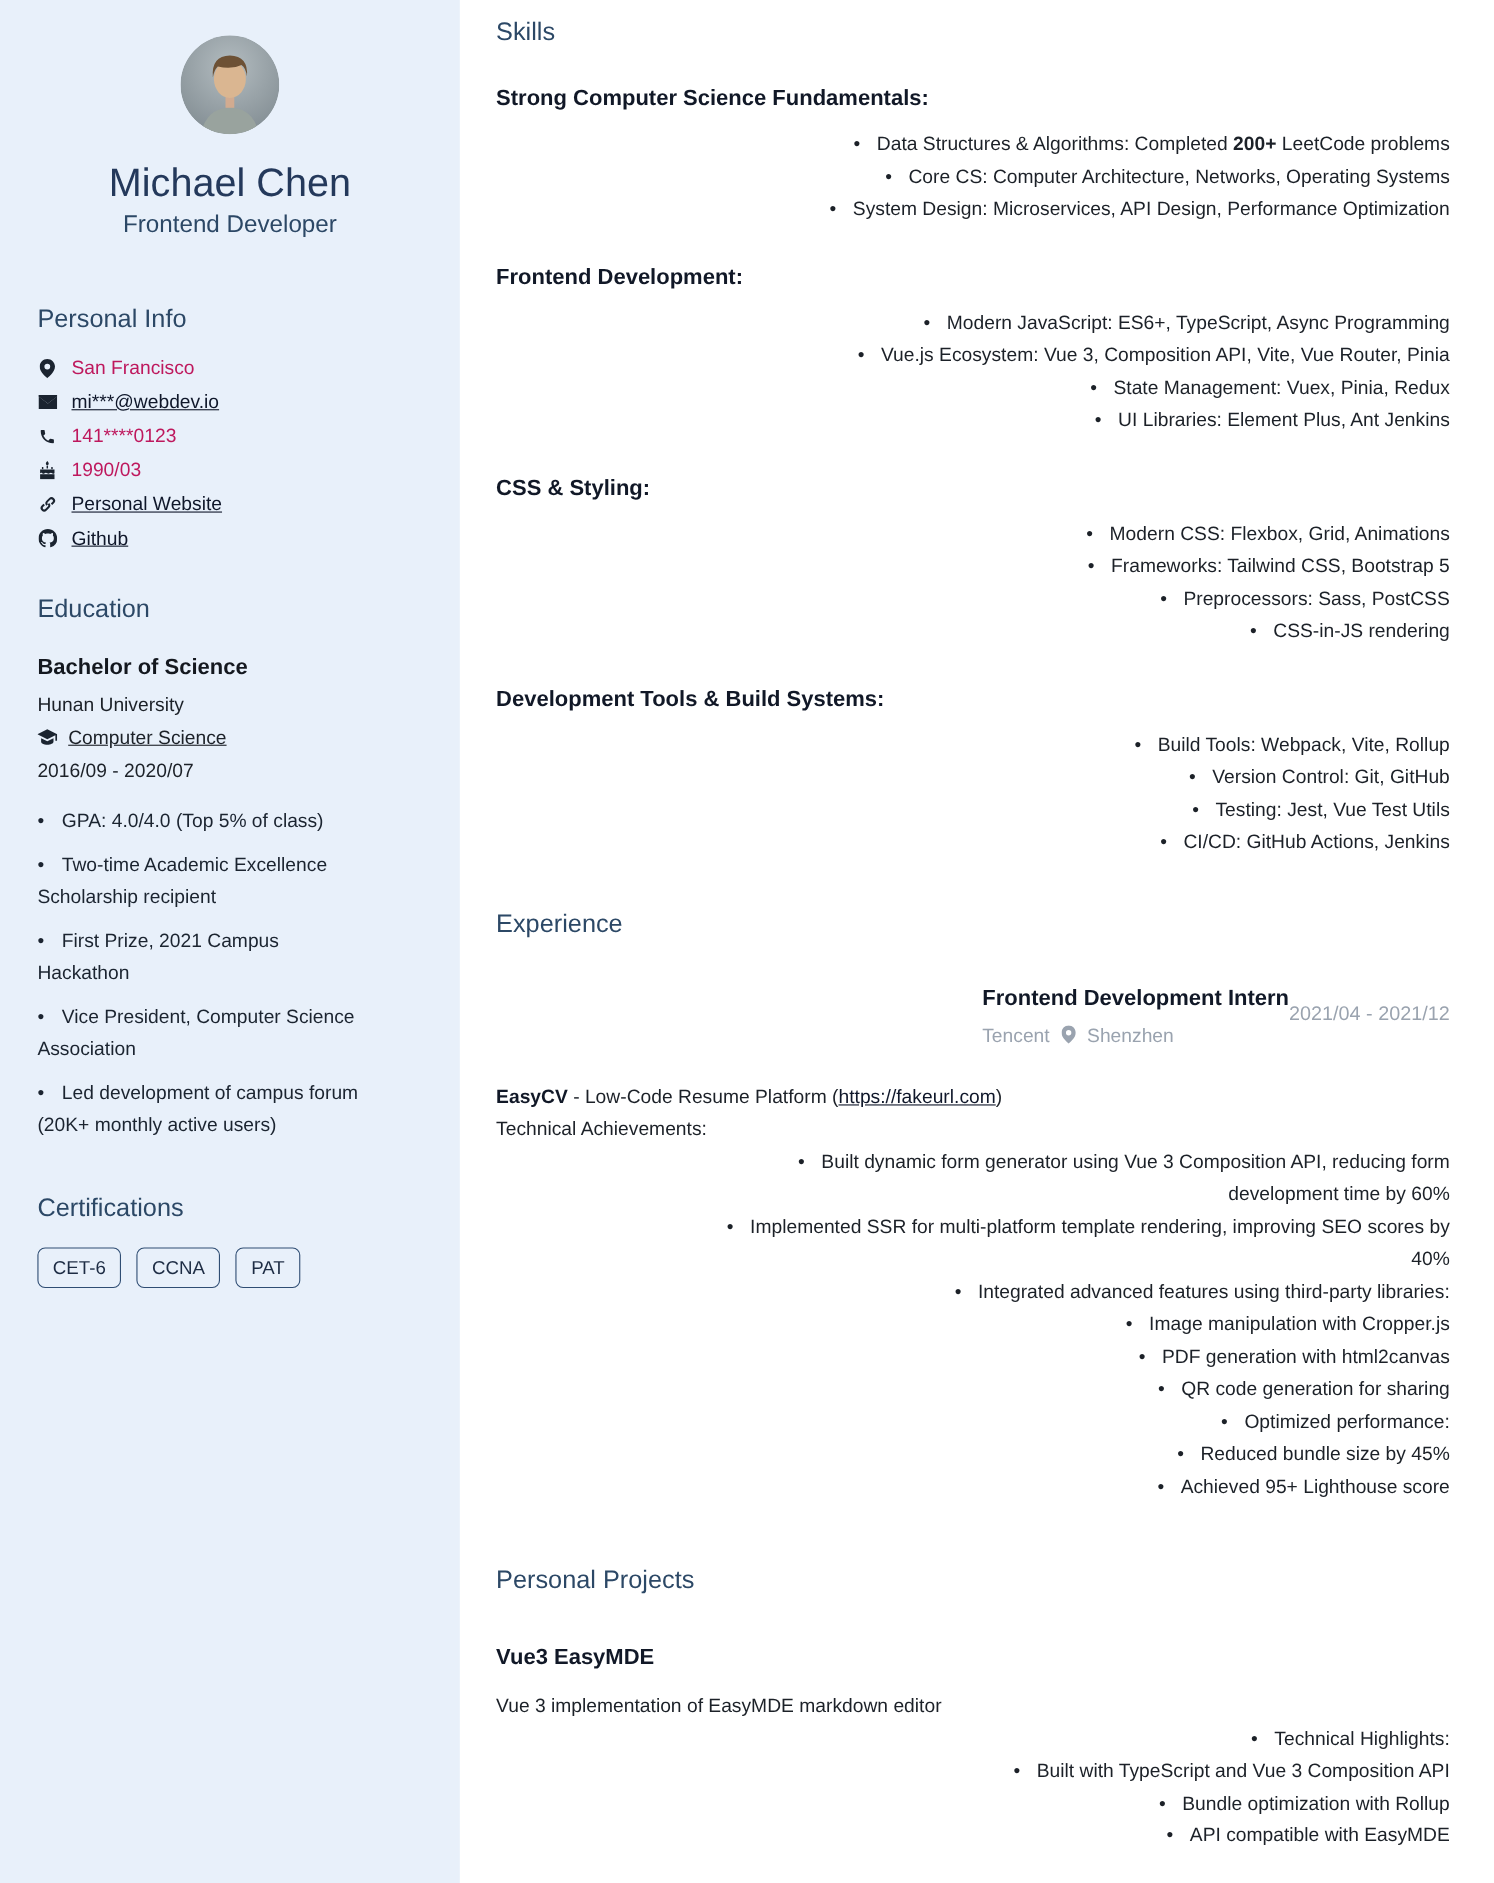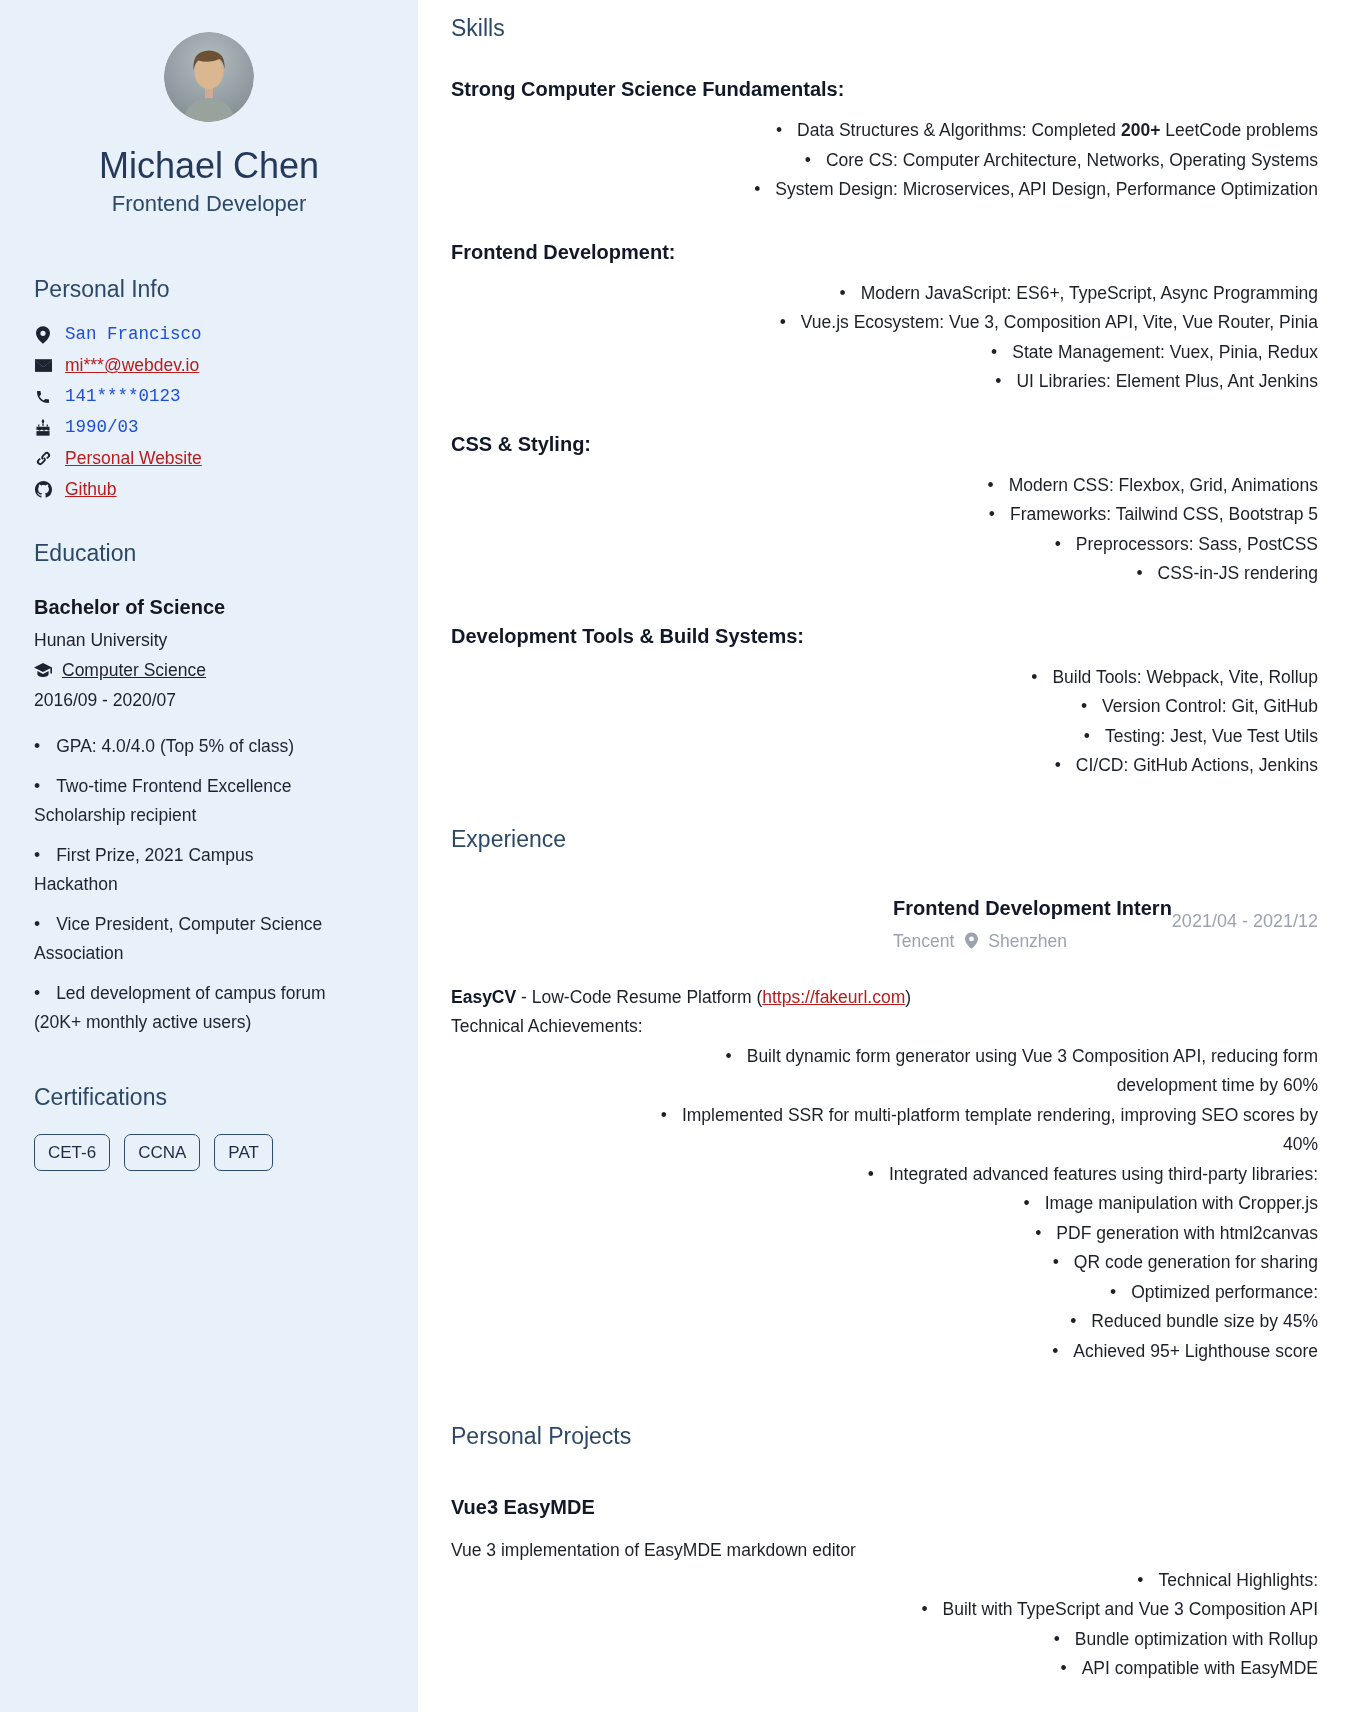--- a/index.html
+++ b/index.html
@@ -35,22 +35,22 @@
 
   ul{list-style:none;margin:0;padding:0;}
 
   .info{margin-top:16px;}
   .info li{
     display:flex;align-items:center;gap:13px;
     font-size:17.5px;line-height:29px;margin-bottom:2px;color:#1b2430;
   }
   .ico{display:inline-flex;width:18px;justify-content:center;align-items:center;flex:none;}
   .ico svg{display:block;}
-  .plink{color:#b91c1c;text-decoration:underline;cursor:pointer;}
-  .ptext{color:#1d4ed8;font-family:Liberation Mono, monospace;}
+  .plink{color:#0f172a;text-decoration:underline;cursor:pointer;}
+  .ptext{color:#be185d;}
 
   .degree{margin:26px 0 0 0;font-size:20px;line-height:26px;font-weight:700;color:#14181f;}
   .school{margin-top:8px;font-size:17.5px;line-height:24px;}
   .major-row{margin-top:6px;display:flex;align-items:center;gap:10px;font-size:17.5px;line-height:24px;text-decoration:underline;}
   .period{margin-top:6px;font-size:17.5px;line-height:24px;}
 
   .side-bullets{margin-top:20px;}
   .side-bullets li{
     font-size:17.5px;line-height:29.5px;margin-bottom:10px;
     white-space:pre-wrap;color:#1b2430;
@@ -194,21 +194,21 @@
       <span class="ico">
         <svg width="19" height="17" viewBox="0 0 24 20" fill="#1b2430">
             <path d="M12 0L0 6l12 6 9.8-4.9V14h2.2V6L12 0zM4.5 10.8V15c0 2 3.4 3.6 7.5 3.6s7.5-1.6 7.5-3.6v-4.2L12 14.6 4.5 10.8z"></path>
           </svg>
       </span>
       <span>Computer Science</span>
     </div>
     <div class="period">2016/09 - 2020/07</div>
     <ul class="side-bullets" id="edu-list">
         <li>GPA: 4.0/4.0 (Top 5% of class)</li>
-        <li>Two-time Frontend Excellence
+        <li>Two-time Academic Excellence
 Scholarship recipient</li>
         <li>First Prize, 2021 Campus
 Hackathon</li>
         <li>Vice President, Computer Science
 Association</li>
         <li>Led development of campus forum
 (20K+ monthly active users)</li>
       </ul>
 
     <h2 class="side-h cert">Certifications</h2>

